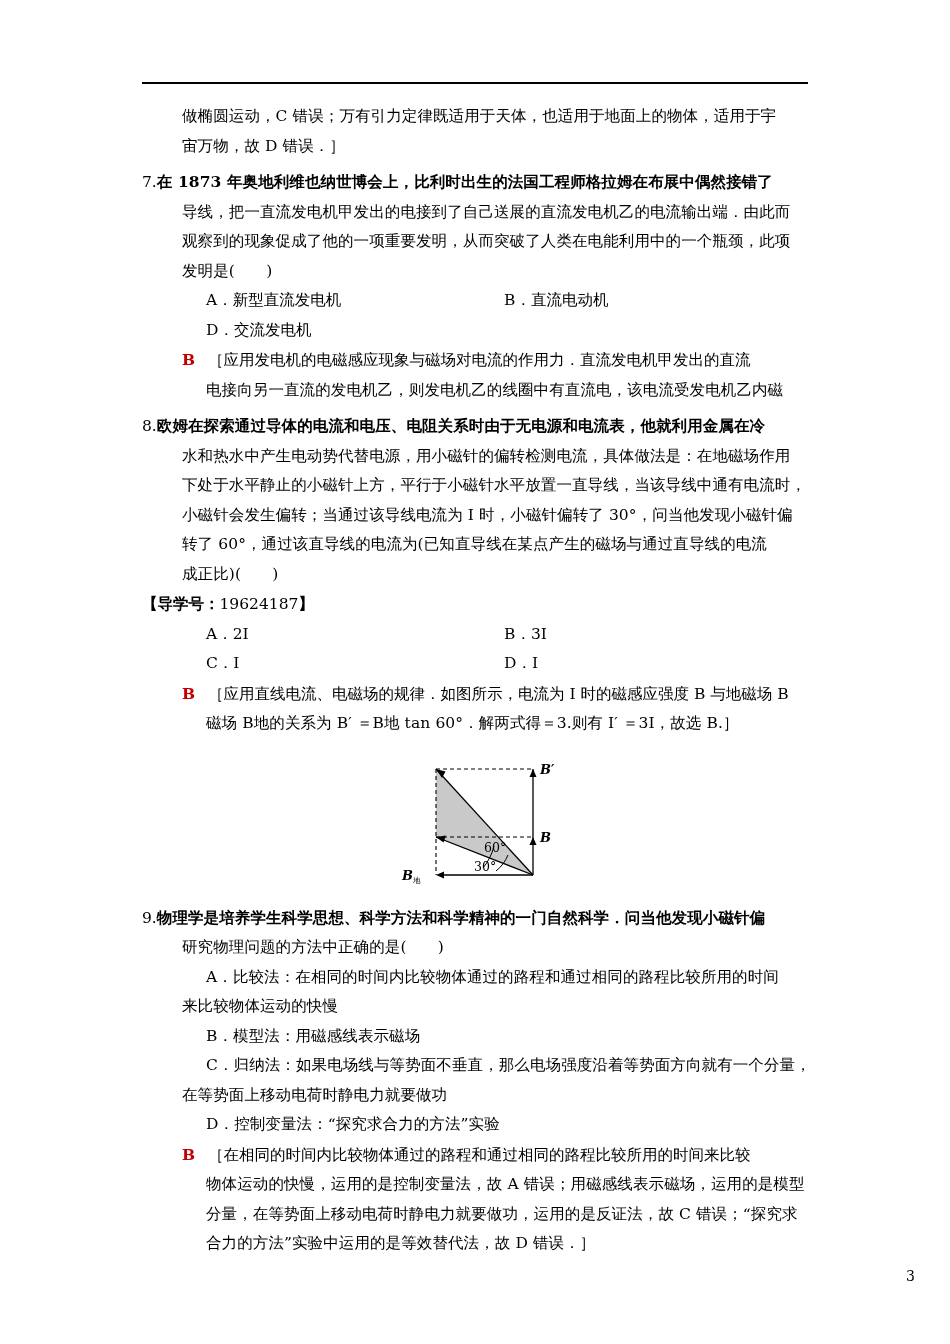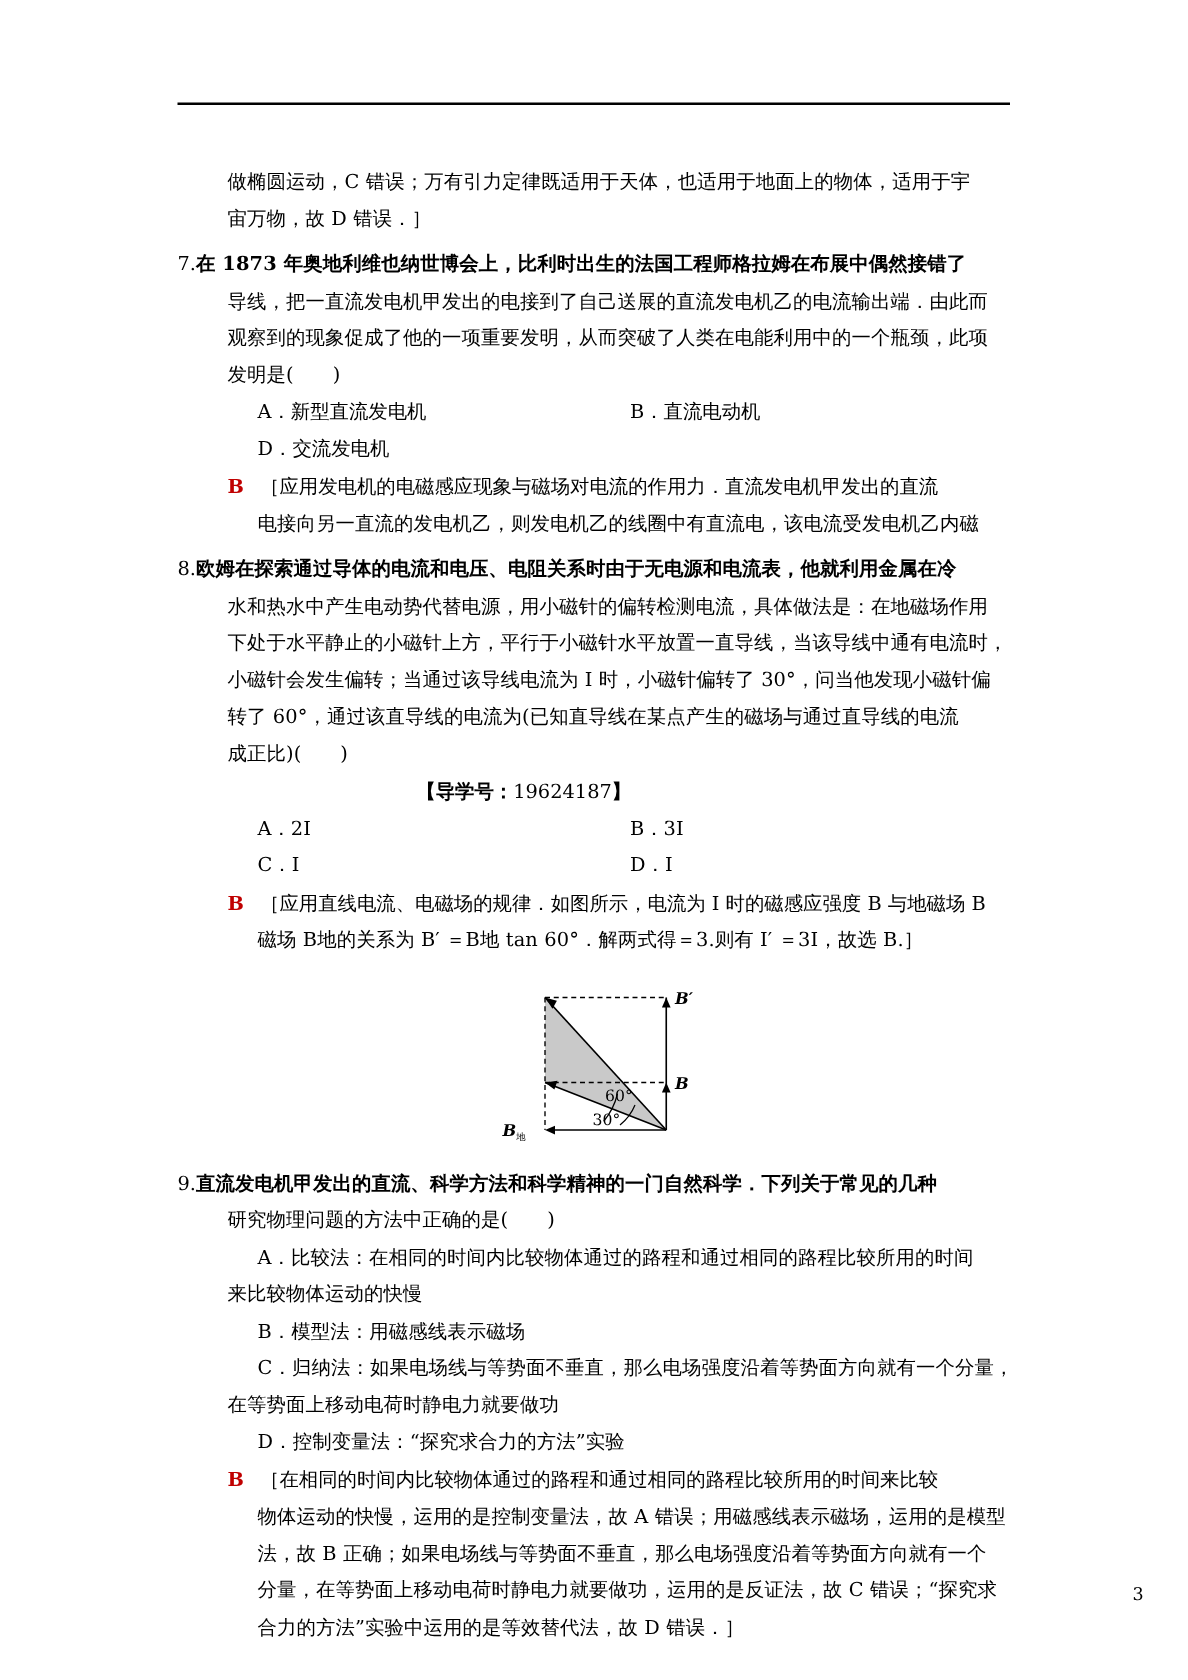--- a/index.html
+++ b/index.html
@@ -25,21 +25,20 @@
     top: 82px;
     width: 666px;
     height: 0;
     border-top: 2px solid #000;
   }
   .content {
     position: absolute;
     left: 142px;
     top: 102px;
     width: 682px;
-    margin-top: 29px;
   }
   
   .line {
     font-size: 15.5px;
     line-height: 29.5px;
     letter-spacing: 0.1px;
     white-space: nowrap;
   }
   .qblock { margin-top: 6px; }
   .q-first {
@@ -76,21 +75,21 @@
   .ans {
     color: #c00000;
     font-weight: bold;
     font-size: 15.5px;
     line-height: 29.5px;
     flex: 0 0 auto;
     width: 26px;
   }
   .exp-body { flex: 1 1 auto; font-size: 15.5px; line-height: 29.5px; }
   .dxh {
-    text-align: center;
+    text-align: left;
     font-size: 15.5px;
     line-height: 29.5px;
     padding-right: 128px;
     font-weight: bold;
   }
   .dxh .num { font-weight: normal; }
 
   
   .figure-wrap {
     margin-top: 8px;
@@ -211,38 +210,37 @@
           <text x="96" y="105" font-family="DejaVu Serif, Liberation Serif, serif" font-size="12.5">60°</text>
           <text x="86" y="124" font-family="DejaVu Serif, Liberation Serif, serif" font-size="12.5">30°</text>
         </svg>
       </div>
     </div>
 
     <div class="qblock">
       <div class="q-first">
         <div class="q-num">9.</div>
         <div class="q-body">
-          <div class="line">直流发电机甲发出的直流、科学方法和科学精神的一门自然科学．下列关于常见的几种</div>
+          <div class="line">物理学是培养学生科学思想、科学方法和科学精神的一门自然科学．问当他发现小磁针偏</div>
         </div>
       </div>
       <div class="line indent1">研究物理问题的方法中正确的是(　　)</div>
 
       <div class="line indent2">A．比较法：在相同的时间内比较物体通过的路程和通过相同的路程比较所用的时间</div>
       <div class="line indent1">来比较物体运动的快慢</div>
       <div class="line indent2">B．模型法：用磁感线表示磁场</div>
       <div class="line indent2">C．归纳法：如果电场线与等势面不垂直，那么电场强度沿着等势面方向就有一个分量，</div>
       <div class="line indent1">在等势面上移动电荷时静电力就要做功</div>
       <div class="line indent2">D．控制变量法：“探究求合力的方法”实验</div>
 
       <div class="exp-first">
         <div class="ans">B</div>
         <div class="exp-body">［在相同的时间内比较物体通过的路程和通过相同的路程比较所用的时间来比较</div>
       </div>
       <div class="line indent-cont">物体运动的快慢，运用的是控制变量法，故 A 错误；用磁感线表示磁场，运用的是模型</div>
-      <div class="line indent-cont">法，故 B 正确；如果电场线与等势面不垂直，那么电场强度沿着等势面方向就有一个</div>
       <div class="line indent-cont">分量，在等势面上移动电荷时静电力就要做功，运用的是反证法，故 C 错误；“探究求</div>
       <div class="line indent-cont">合力的方法”实验中运用的是等效替代法，故 D 错误．］</div>
     </div>
 
   </div>
 
   <div class="page-number">3</div>
 </div>
 
 </body></html>

